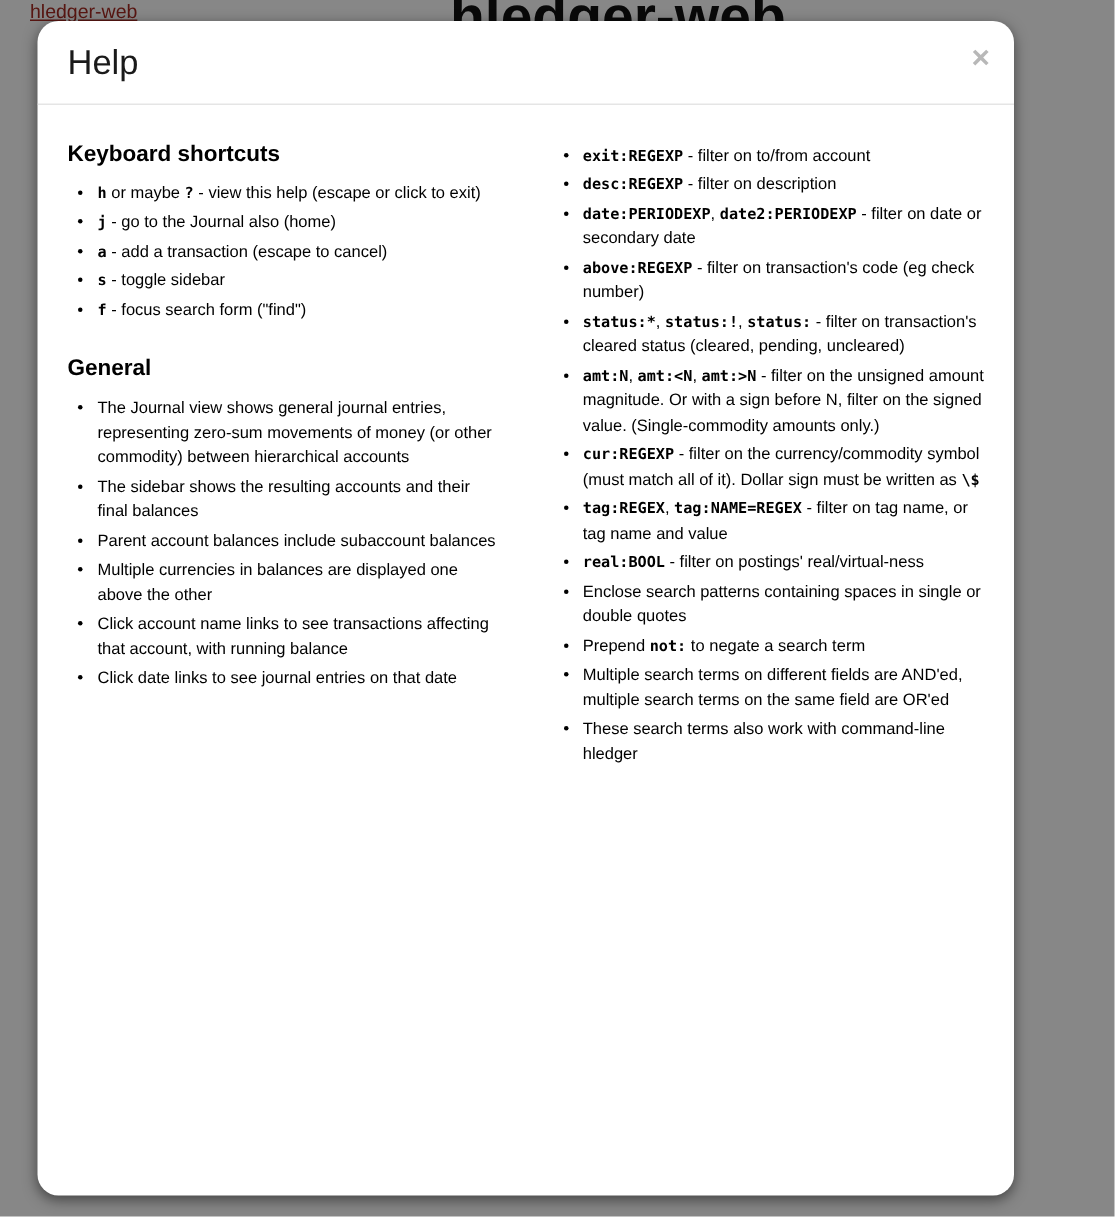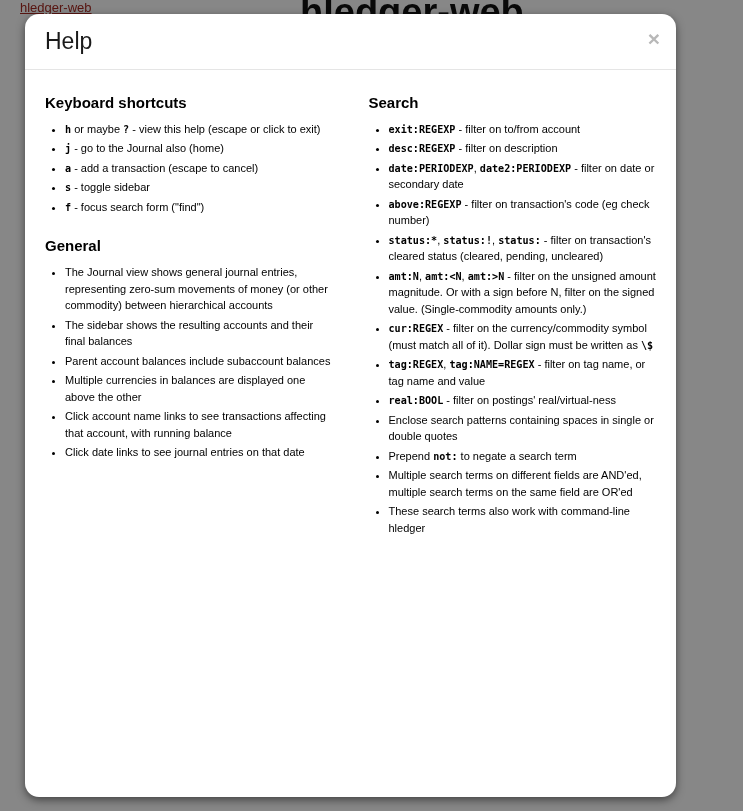--- a/index.html
+++ b/index.html
@@ -146,29 +146,28 @@
             <li><span>The Journal view shows general journal entries, representing zero-sum movements of money (or other commodity) between hierarchical accounts</span></li>
             <li><span>The sidebar shows the resulting accounts and their final balances</span></li>
             <li><span>Parent account balances include subaccount balances</span></li>
             <li><span>Multiple currencies in balances are displayed one above the other</span></li>
             <li><span>Click account name links to see transactions affecting that account, with running balance</span></li>
             <li><span>Click date links to see journal entries on that date</span></li>
           </ul>
       </div>
 
       <div class="col">
-        <h3 class="section-heading">Search</h3>
         <ul>
             <li><code>exit:REGEXP</code><span> - filter on to/from account</span></li>
             <li><code>desc:REGEXP</code><span> - filter on description</span></li>
             <li><code>date:PERIODEXP</code><span>, </span><code>date2:PERIODEXP</code><span> - filter on date or secondary date</span></li>
             <li><code>above:REGEXP</code><span> - filter on transaction's code (eg check number)</span></li>
             <li><code>status:*</code><span>, </span><code>status:!</code><span>, </span><code>status:</code><span> - filter on transaction's cleared status (cleared, pending, uncleared)</span></li>
             <li><code>amt:N</code><span>, </span><code>amt:&lt;N</code><span>, </span><code>amt:&gt;N</code><span> - filter on the unsigned amount magnitude. Or with a sign before N, filter on the signed value. (Single-commodity amounts only.)</span></li>
-            <li><code>cur:REGEX</code><span> - filter on the currency/commodity symbol (must match all of it). Dollar sign must be written as </span><code>\$</code></li>
+            <li><code>cur:REGEXP</code><span> - filter on the currency/commodity symbol (must match all of it). Dollar sign must be written as </span><code>\$</code></li>
             <li><code>tag:REGEX</code><span>, </span><code>tag:NAME=REGEX</code><span> - filter on tag name, or tag name and value</span></li>
             <li><code>real:BOOL</code><span> - filter on postings' real/virtual-ness</span></li>
             <li><span>Enclose search patterns containing spaces in single or double quotes</span></li>
             <li><span>Prepend </span><code>not:</code><span> to negate a search term</span></li>
             <li><span>Multiple search terms on different fields are AND'ed, multiple search terms on the same field are OR'ed</span></li>
             <li><span>These search terms also work with command-line hledger</span></li>
           </ul>
       </div>
 
     </div>

